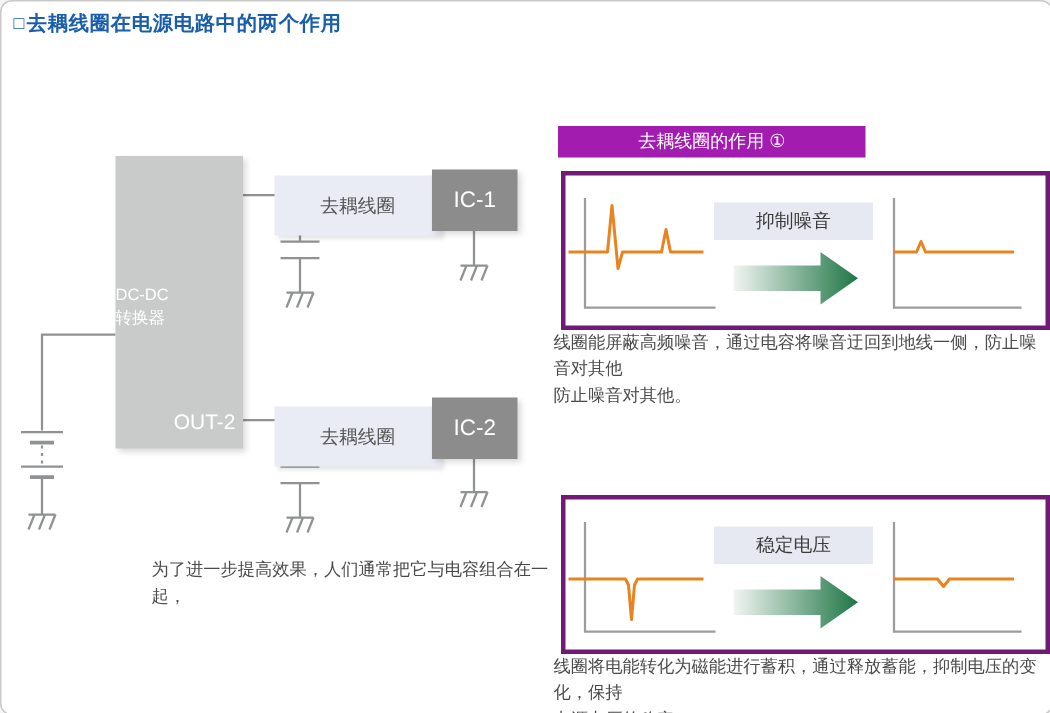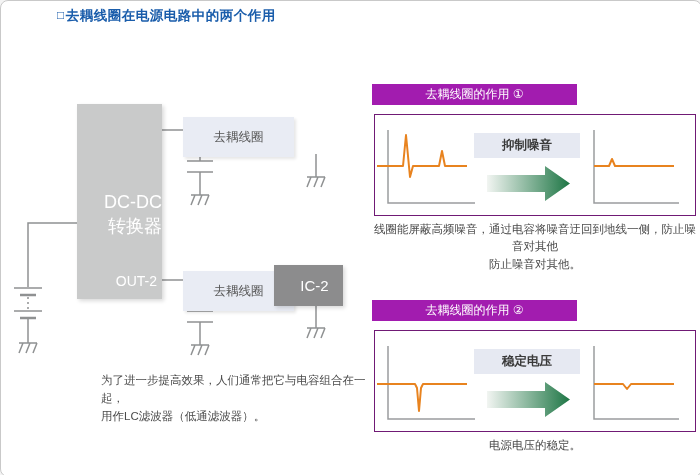--- a/index.html
+++ b/index.html
@@ -3,63 +3,63 @@
 <meta charset="utf-8">
 <style>
   html,body{margin:0;padding:0;background:#f4f4f4;}
   .page{
     position:relative;width:700px;height:475px;background:#ffffff;
     border:1px solid #c9c9c9;border-radius:8px;overflow:hidden;
     font-family:"Liberation Sans","DejaVu Sans",sans-serif;
   }
   .page-title{
     position:absolute;left:8px;top:6px;font-size:13.5px;font-weight:bold;
-    color:#1a5dab;letter-spacing:.5px;margin-left:48px;
+    color:#1a5dab;letter-spacing:.5px;
   }
   .page-title .bullet{font-weight:normal;margin-right:1px;font-size:12px;position:relative;top:-1px;}
 
   
   .circuit-svg{position:absolute;left:0;top:0;}
   .gray-box{position:absolute;color:#fff;box-shadow:2px 2px 4px rgba(0,0,0,.15);}
   .dcdc{left:76px;top:103px;width:85px;height:195px;background:#c9caca;}
   .dcdc .out{position:absolute;right:5px;font-size:14px;}
   .dcdc .out1{top:120px;margin-top:-102px;} 
   .dcdc .out1{top:18px;}
   .dcdc .out2{bottom:10px;}
-  .dcdc .name{position:absolute;left:0;right:0;top:86px;text-align:right;font-size:18px;line-height:1.35;}
+  .dcdc .name{position:absolute;left:0;right:0;top:86px;text-align:left;font-size:11px;line-height:1.35;}
   .ic{width:57px;height:41px;background:#8c8c8d;font-size:15px;display:flex;align-items:center;justify-content:center;}
   .ic1{left:287px;top:112px;}
-  .ic2{left:273px;top:264px;padding-left:12px;}
+  .ic2{left:287px;top:264px;}
   .coil-label{
     position:absolute;left:182px;width:111px;height:40px;background:#e9ecf4;
     color:#555;font-size:12.5px;display:flex;align-items:center;justify-content:center;
     box-shadow:2px 2px 3px rgba(0,0,0,.10);
     margin-top:48px;
   }
   .coil-label.top{top:68px;}
   .coil-label.bottom{top:222px;}
   .lc-note{position:absolute;left:100px;top:371px;width:276px;font-size:11.5px;color:#4a4a4a;line-height:1.55;}
 
   
   .panel{position:absolute;left:365px;width:335px;height:215px;}
   .panel.p1{top:83px;}
   .panel.p2{top:299px;}
   .panel-header{
     position:absolute;left:6px;top:0;width:205px;height:21px;background:#a21caf;
     color:#fff;font-size:12px;line-height:21px;text-align:center;
   }
   .chart-box{
     position:absolute;left:8px;top:30px;width:320px;height:100px;
-    background:#fff;border:1px solid #701a75;font-weight:bold;
+    background:#fff;border:3px solid #701a75;
   }
   .effect-label{
     position:absolute;left:99px;top:18px;width:106px;height:25px;background:#e6e9f2;
     color:#3a3a3a;font-size:12.5px;line-height:25px;text-align:center;
   }
-  .caption{position:absolute;left:3px;top:137px;width:332px;font-size:11.5px;color:#4a4a4a;line-height:1.5;text-align:center;}
+  .caption{position:absolute;left:3px;top:137px;width:332px;font-size:11.5px;color:#4a4a4a;line-height:1.5;}
 </style>
 </head>
 <body>
 
 <div class="page">
 
   <div class="page-title">
     <span class="bullet">□</span><span>去耦线圈在电源电路中的两个作用</span>
   </div>
 
@@ -130,25 +130,25 @@
     <div class="name">
       <div>DC-DC</div>
       <div>转换器</div>
     </div>
     <span class="out out2">OUT-2</span>
   </div>
 
   <div class="coil-label top">去耦线圈</div>
   <div class="coil-label bottom">去耦线圈</div>
 
+  <div class="gray-box ic ic1">IC-1</div>
   <div class="gray-box ic ic2">IC-2</div>
 
   <div class="lc-note">
     <div>为了进一步提高效果，人们通常把它与电容组合在一起，</div>
-    <div>用作LC滤波器（低通滤波器）。</div>
   </div>
 
   <div class="panel p1">
     <div class="panel-header">去耦线圈的作用 ①</div>
     <div class="chart-box">
       <svg width="320" height="100" viewBox="0 0 320 100">
         <defs>
           <linearGradient id="arrowGrad1" x1="0" y1="0" x2="1" y2="0">
             <stop offset="0" stop-color="#f2f5f2"></stop>
               <stop offset="1" stop-color="#1e7645"></stop>
@@ -166,21 +166,20 @@
       </svg>
       <div class="effect-label">抑制噪音</div>
     </div>
     <div class="caption">
       <div>线圈能屏蔽高频噪音，通过电容将噪音迂回到地线一侧，防止噪音对其他</div>
       <div>防止噪音对其他。</div>
     </div>
   </div>
 
   <div class="panel p2">
-    <div class="panel-header">去耦线圈的作用 ②</div>
     <div class="chart-box">
       <svg width="320" height="100" viewBox="0 0 320 100">
         <defs>
           <linearGradient id="arrowGrad2" x1="0" y1="0" x2="1" y2="0">
             <stop offset="0" stop-color="#f2f5f2"></stop>
               <stop offset="1" stop-color="#1e7645"></stop>
           </linearGradient>
         </defs>
         <g stroke="#9a9c9e" stroke-width="1.5" fill="none">
           <path d="M13,15 V88 H100"></path>
@@ -188,17 +187,18 @@
         </g>
         <g stroke="#e8831f" stroke-width="2" fill="none" stroke-linejoin="round">
           <path d="M2,53 H40 L42,57 L44,80 L46,57 L48,53 H92"></path>
           <path d="M219,53 H248 L252,58 L256,53 H299"></path>
         </g>
         <polygon fill="url(#arrowGrad2)" points="112,60 170,60 170,51 195,68.5 170,86 170,77 112,77"></polygon>
       </svg>
       <div class="effect-label">稳定电压</div>
     </div>
     <div class="caption">
+      <div>线圈将电能转化为磁能进行蓄积，通过释放蓄能，抑制电压的变化，保持</div>
       <div>电源电压的稳定。</div>
     </div>
   </div>
 
 </div>
 
 </body></html>

